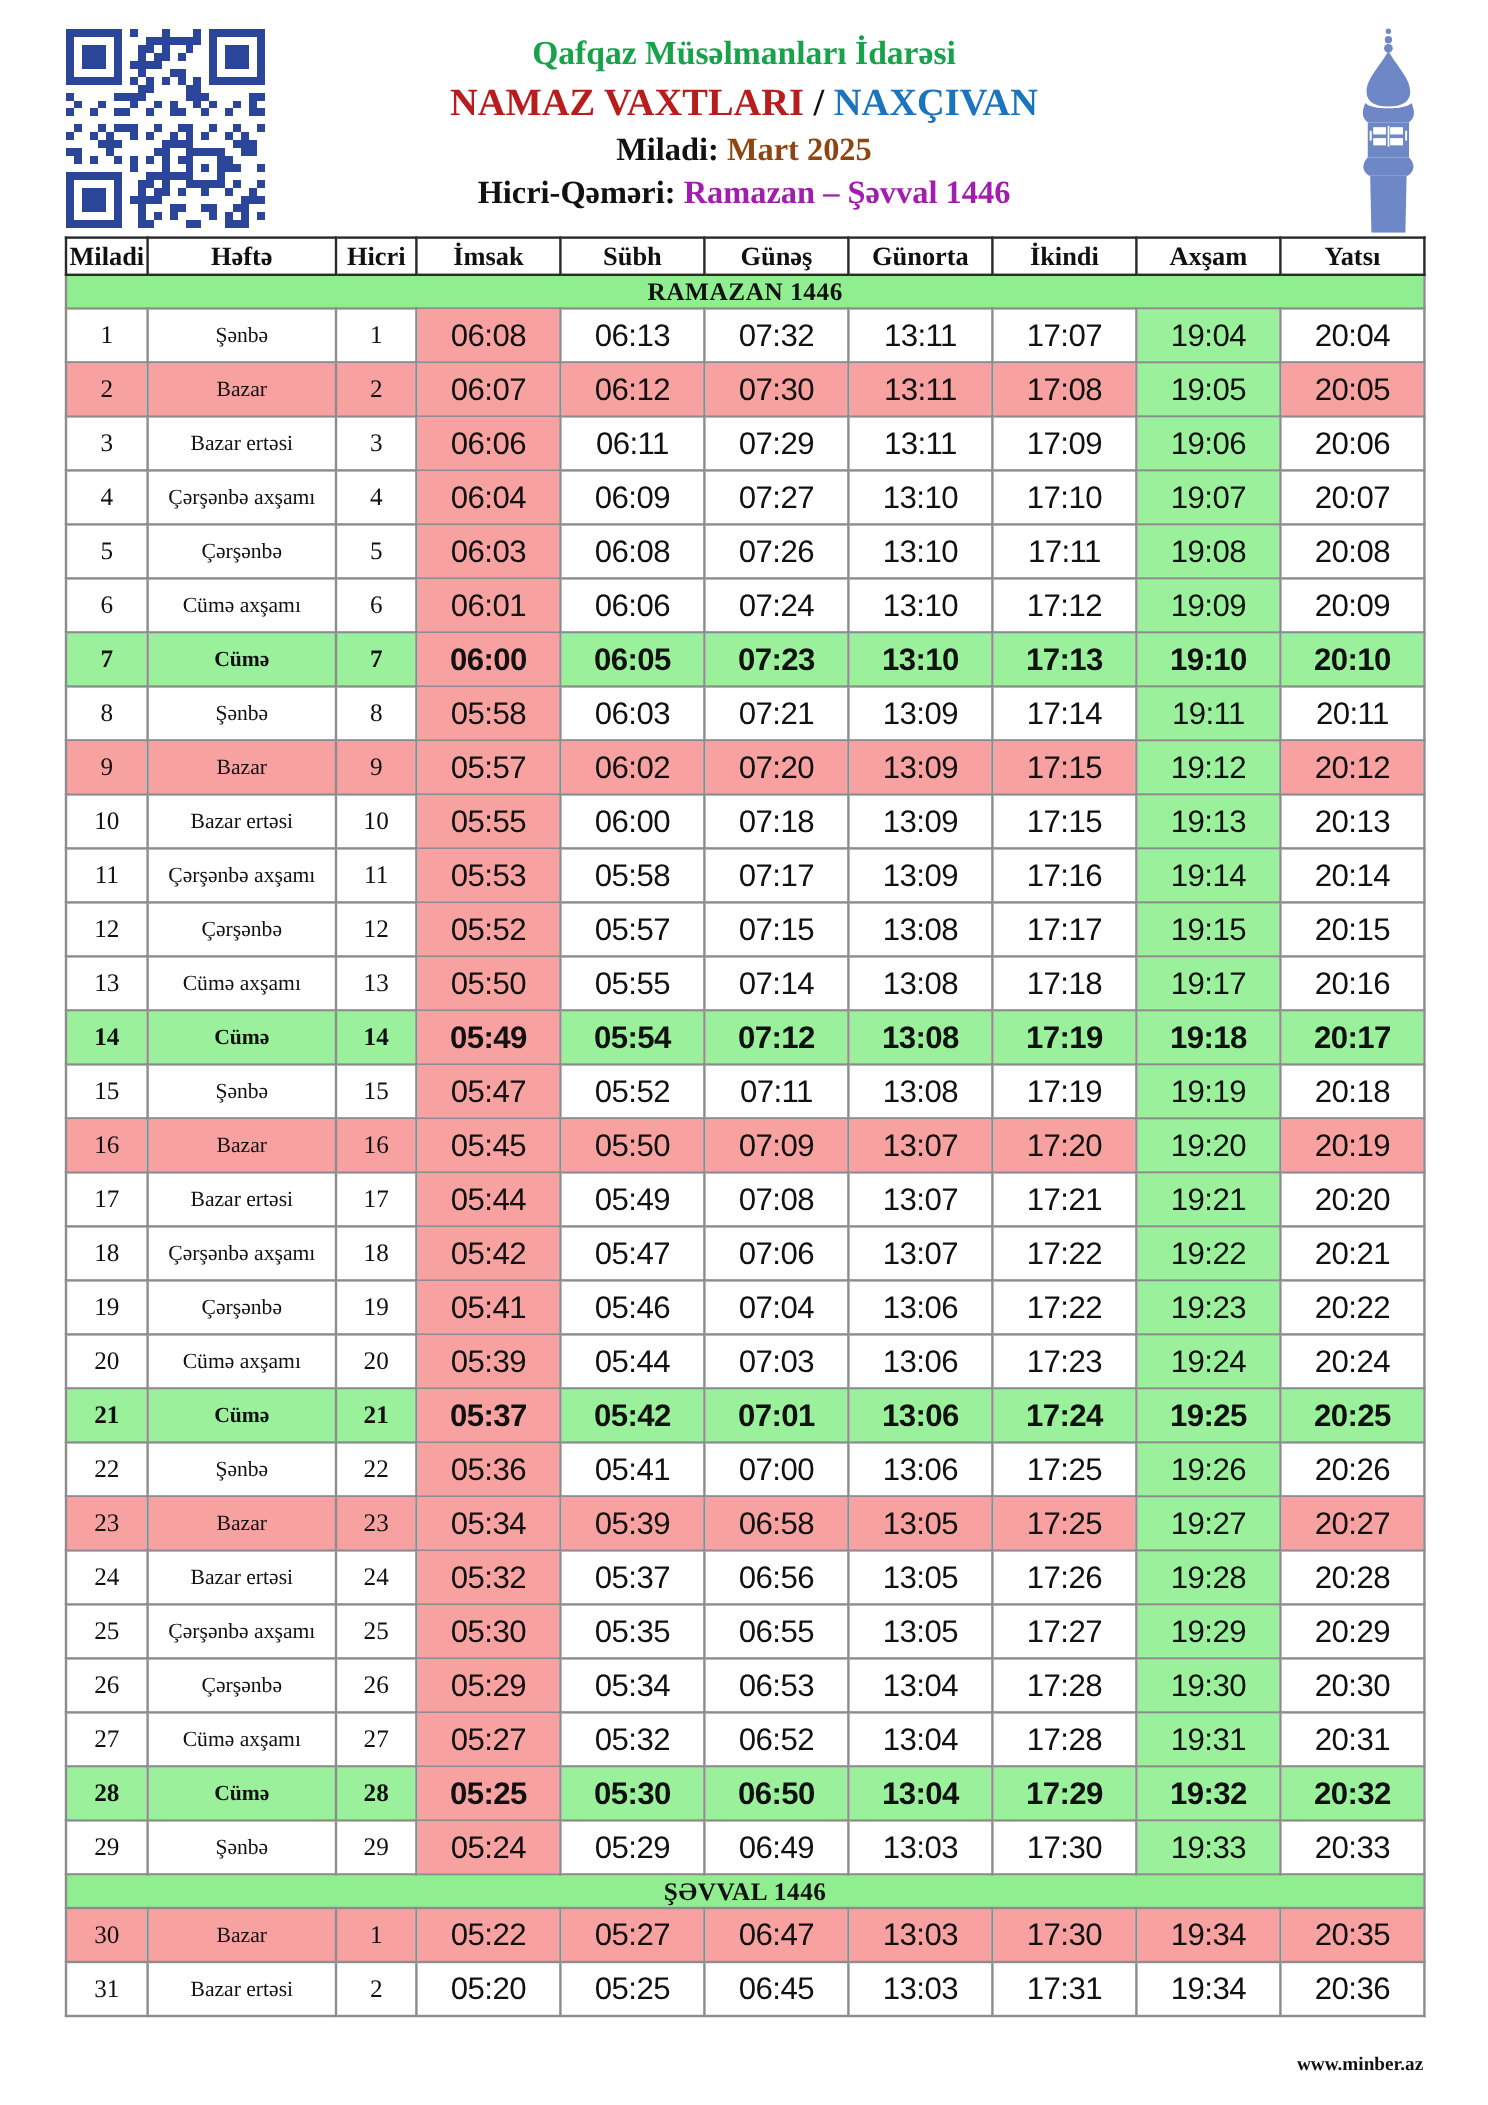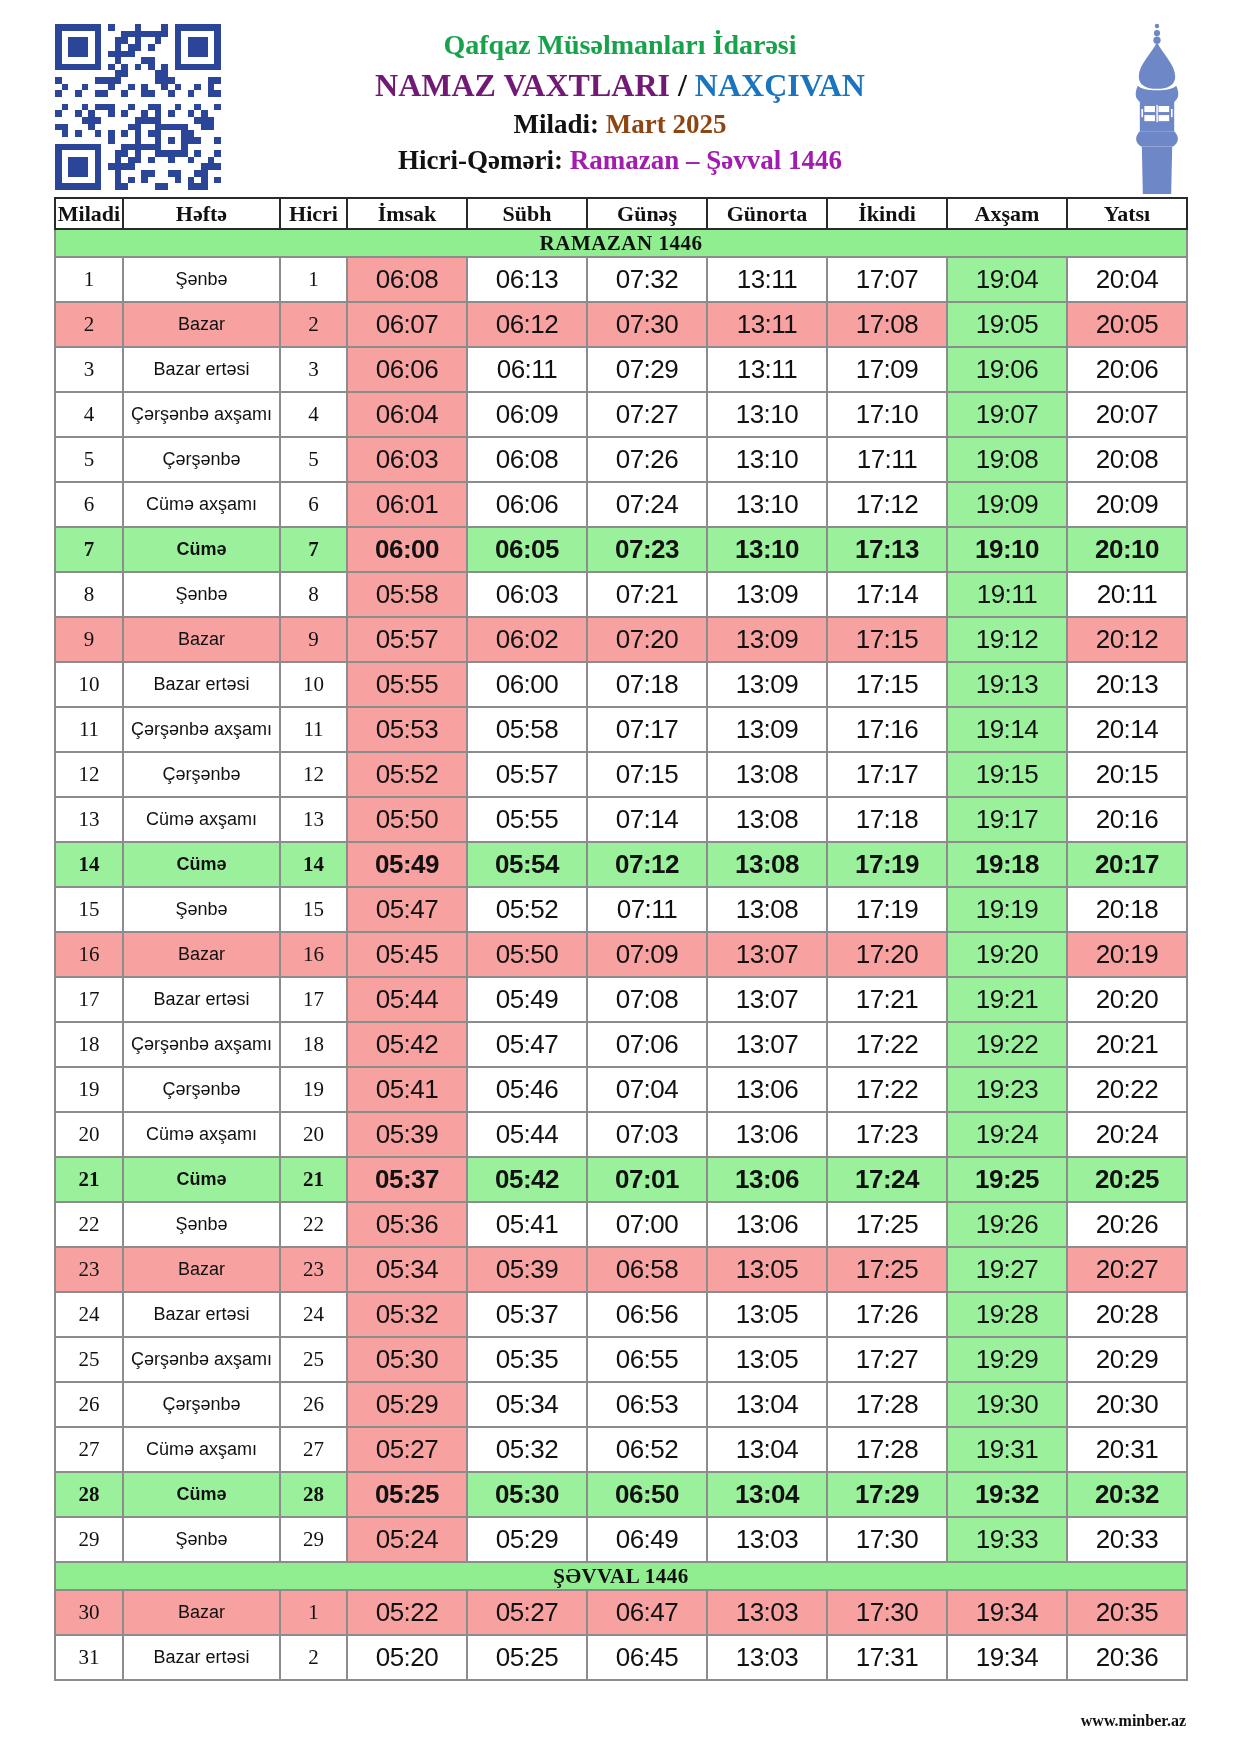--- a/index.html
+++ b/index.html
@@ -10,21 +10,21 @@
   
   .hdr { position:absolute; top:0; left:0; width:1240px; height:197px; }
   .qr-wrap { position:absolute; top:24px; left:55px; width:166px; height:166px; }
   .qr-wrap svg { width:100%; height:100%; }
   .minaret-wrap { position:absolute; top:22px; right:52px; width:62px; height:172px; }
   .minaret-wrap svg { width:100%; height:100%; }
 
   .titles { position:absolute; top:26px; left:230px; width:780px; text-align:center; }
   .t-org   { font-size:28px; font-weight:bold; color:#17A24B; line-height:38px; }
   .t-main  { font-size:32px; font-weight:bold; line-height:42px; }
-  .t-main .green { color:#701a75;text-align:right; }
+  .t-main .green { color:#b91c1c;text-align:right; }
   .t-main .sep   { color:#111111; }
   .t-main .blue  { color:#1B74BE;margin-top:36px; }
   .t-line  { font-size:27px; font-weight:bold; color:#111111; line-height:36px; }
   .t-line .brown { color:#8F4511; }
   .t-line .green { color:#a21caf; }
 
   
   table.prayer { position:absolute; top:197px; left:54px; width:1132px;
                  border-collapse:collapse; table-layout:fixed; }
   table.prayer th, table.prayer td {
@@ -32,21 +32,21 @@
       color:#111111; overflow:hidden; white-space:nowrap; }
   table.prayer tr.head th {
       border:2px solid #2a2a2a; height:31px;
       font-family:"Liberation Serif", serif; font-size:22px; font-weight:bold;
       background:#ffffff; }
   tr.section td {
       height:28px; background:#90EE90; font-family:"Liberation Serif", serif;
       font-size:21px; font-weight:bold; letter-spacing:.5px;margin-top:39px; }
   tr.datarow { height:45px; }
   td.c-num   { font-family:"Liberation Serif", serif; font-size:21px; }
-  td.c-day   { font-family:Liberation Sans, sans-serif; font-size:18px; }
+  td.c-day   { font-family:Liberation Serif, serif; font-size:18px; }
   td.c-time  { font-family:"Liberation Sans", sans-serif; font-size:26px; letter-spacing:-.5px; }
   tr.bold-row td { font-weight:bold; }
   .bg-pink  { background:#F7A1A1; }
   .bg-green { background:#9BF19B; }
   .bg-white { background:#ffffff; }
 
   
   .footer { position:absolute; top:1712px; left:54px; width:1132px; text-align:right;
             font-family:"Liberation Serif", serif; font-size:16px; font-weight:bold;
             color:#111111; }

